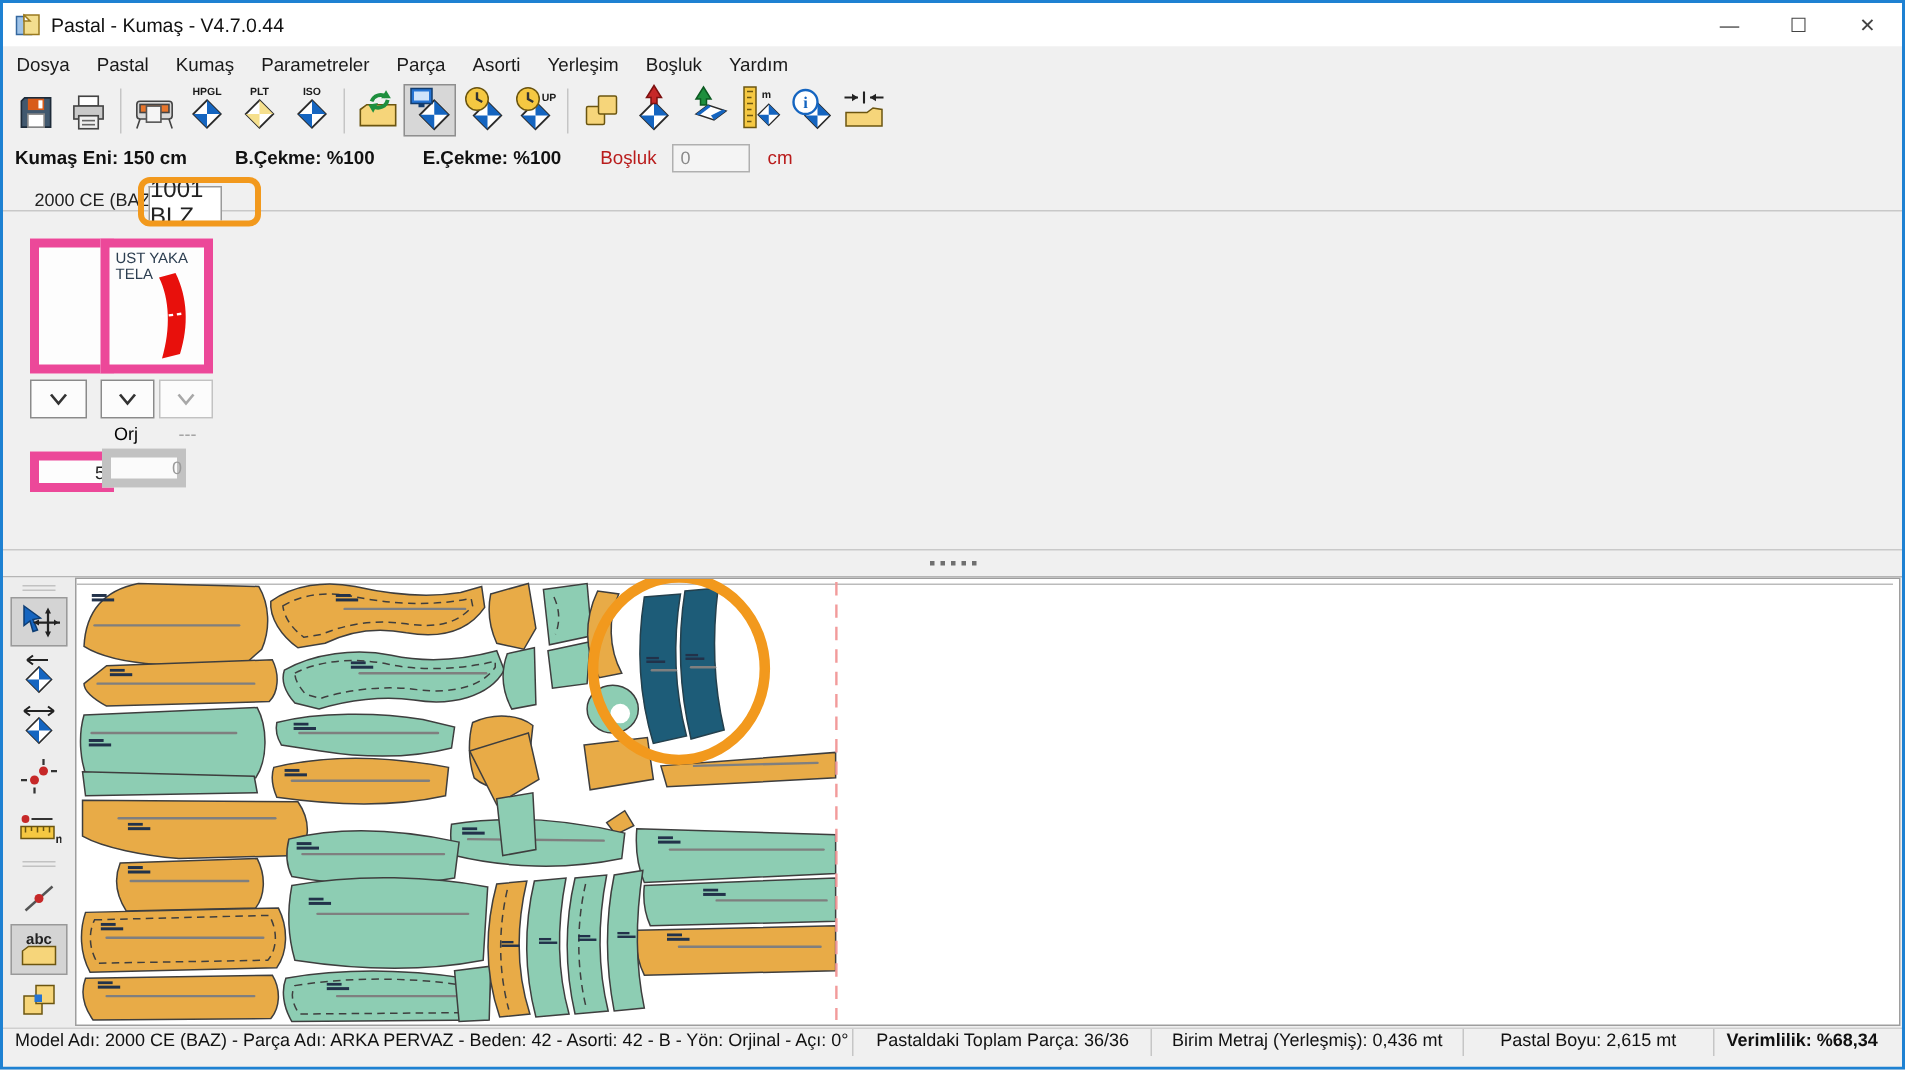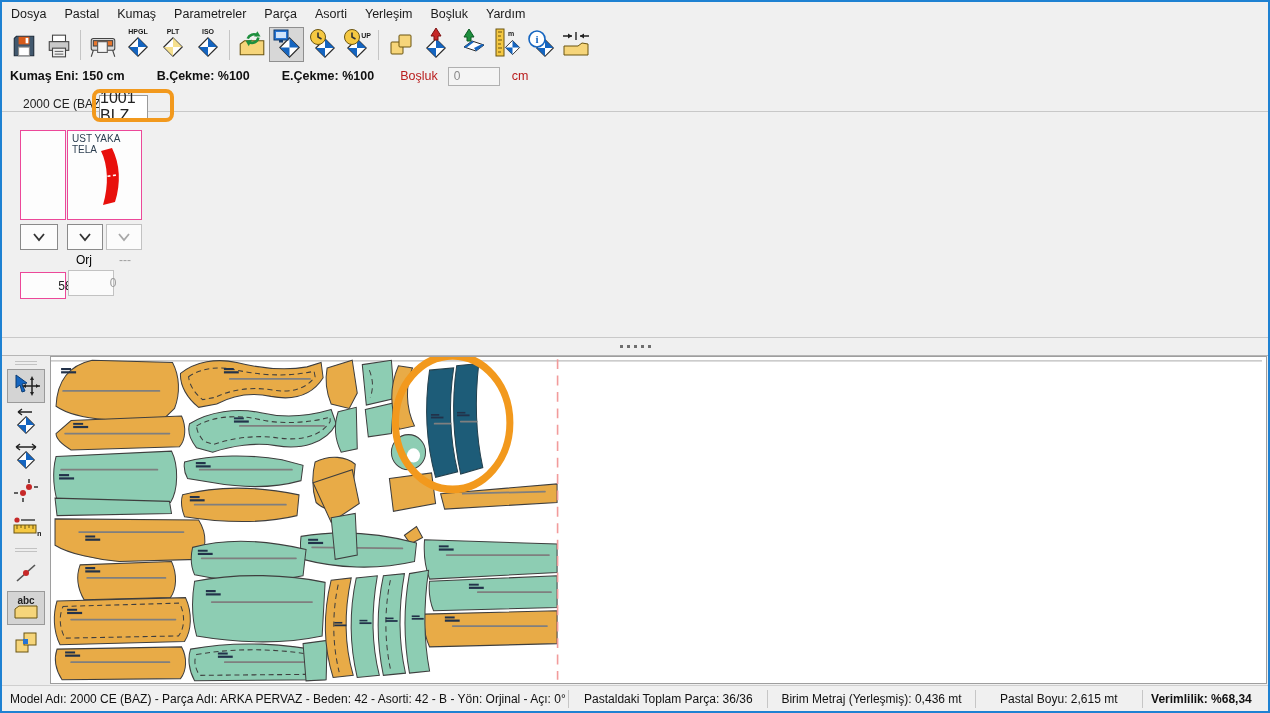--- a/index.html
+++ b/index.html
@@ -40,21 +40,21 @@
   .tab-inactive { position:absolute; left:12px; top:6px; padding:2px 9px; font-size:12px; color:#222; }
   .tab-active { position:absolute; left:97px; top:6px; width:49px; height:23px;
     background:#ffffff; border:1px solid #9a9a9a; border-bottom:none; font-size:16px; color:#222;
     display:flex; align-items:center; justify-content:center; }
   .tab-highlight { position:absolute; left:90px; top:0px; width:82px; height:33px;
     border:4px solid var(--annotation,#f2991d); border-radius:8px; pointer-events:none; z-index:9; }
 
   
   .toppanel { height:226px; position:relative; background:#f0f0f0;
     border-top:1px solid #c8c8c8; flex:0 0 auto; }
-  .box { position:absolute; border:1px solid #ec4899; background:#fdfdfd;padding-left:44px; }
+  .box { position:absolute; border:6px solid #ec4899; background:#fdfdfd;padding-left:44px; }
   .thumb-frame { left:65px; top:18px; width:75px; height:90px; }
   .col1-frame { left:18px; top:18px; width:38px; height:90px; }
   .combo { position:absolute; border:1px solid #8a8a8a; background:#fcfcfc;
     display:flex; align-items:center; justify-content:center; }
   .combo.dis { border-color:#c2c2c2; }
   .size-box { left:18px; top:160px; width:38px; height:27px; font-size:12px; color:#222;
     display:flex; align-items:center; justify-content:center; }
   .qty-box { left:66px; top:158px; width:36px; height:26px; font-size:12px; color:#9a9a9a;
     background:#fbfbfb; border-color:#c2c2c2; display:flex; align-items:center; justify-content:center; }
   .orj-lbl { position:absolute; left:74px; top:141px; font-size:12px; color:#000000; }
@@ -83,21 +83,21 @@
   .po { fill:var(--piece-orange,#e8ab47); stroke:#3e3e3e; stroke-width:1; }
   .pt { fill:var(--piece-teal,#8dcdb3); stroke:#3e3e3e; stroke-width:1; }
   .pd { fill:var(--piece-dark,#1d5c78); stroke:#24404d; stroke-width:1; }
   .gr { stroke:var(--grain,#7f7f7f); stroke-width:1.6; stroke-linecap:round; }
   .di { fill:none; stroke:#3e3e3e; stroke-width:1; stroke-dasharray:5 3.5; }
   .lm { fill:#22324a; }
   .edge { stroke:#bbbbbb; stroke-width:1; }
 
   
   .statusbar { height:26px; background:#f0f0f0; border-top:1px solid #cfcfcf;
-    display:flex; align-items:center; font-size:12px; color:#111; flex:0 0 auto; }
+    display:flex; font-size:12px; color:#111; flex:0 0 auto; }
   .sb-seg { padding:0 8px; white-space:nowrap; overflow:hidden; }
   .sb-sep { width:1px; height:18px; background:#c6c6c6; }
   .sb-1 { flex:1 1 auto; }
   .sb-2 { width:200px; text-align:center; }
   .sb-3 { width:208px; text-align:center; }
   .sb-4 { width:168px; text-align:center; }
   .sb-5 { width:126px; font-weight:bold; }
 </style>
 </head>
 <body>
@@ -116,20 +116,33 @@
     </symbol>
     <symbol id="lbl" viewBox="0 0 16 6">
       <rect width="10" height="2"></rect>
         <rect y="3" width="15" height="2"></rect>
     </symbol>
   </defs>
 </svg>
 
 <div class="window">
 
+  <div class="titlebar">
+    <svg class="app-ico" viewBox="0 0 18 16">
+      <rect x="1" y="2" width="10" height="12" fill="#9fc3e8" stroke="#35689f"></rect>
+      <rect x="6" y="1" width="10" height="13" fill="#f3de8f" stroke="#9a7a20"></rect>
+      <path d="M6 1 L10 5 L6 5 Z" fill="#fff" stroke="#9a7a20"></path>
+    </svg>
+    <span class="title-text">Pastal - Kumaş - V4.7.0.44</span>
+    <div class="win-controls">
+      <div class="win-btn">—</div>
+      <div class="win-btn">☐</div>
+      <div class="win-btn">✕</div>
+    </div>
+  </div>
 
   <div class="menubar">
     <span class="menu-item">Dosya</span>
     <span class="menu-item">Pastal</span>
     <span class="menu-item">Kumaş</span>
     <span class="menu-item">Parametreler</span>
     <span class="menu-item">Parça</span>
     <span class="menu-item">Asorti</span>
     <span class="menu-item">Yerleşim</span>
     <span class="menu-item">Boşluk</span>

